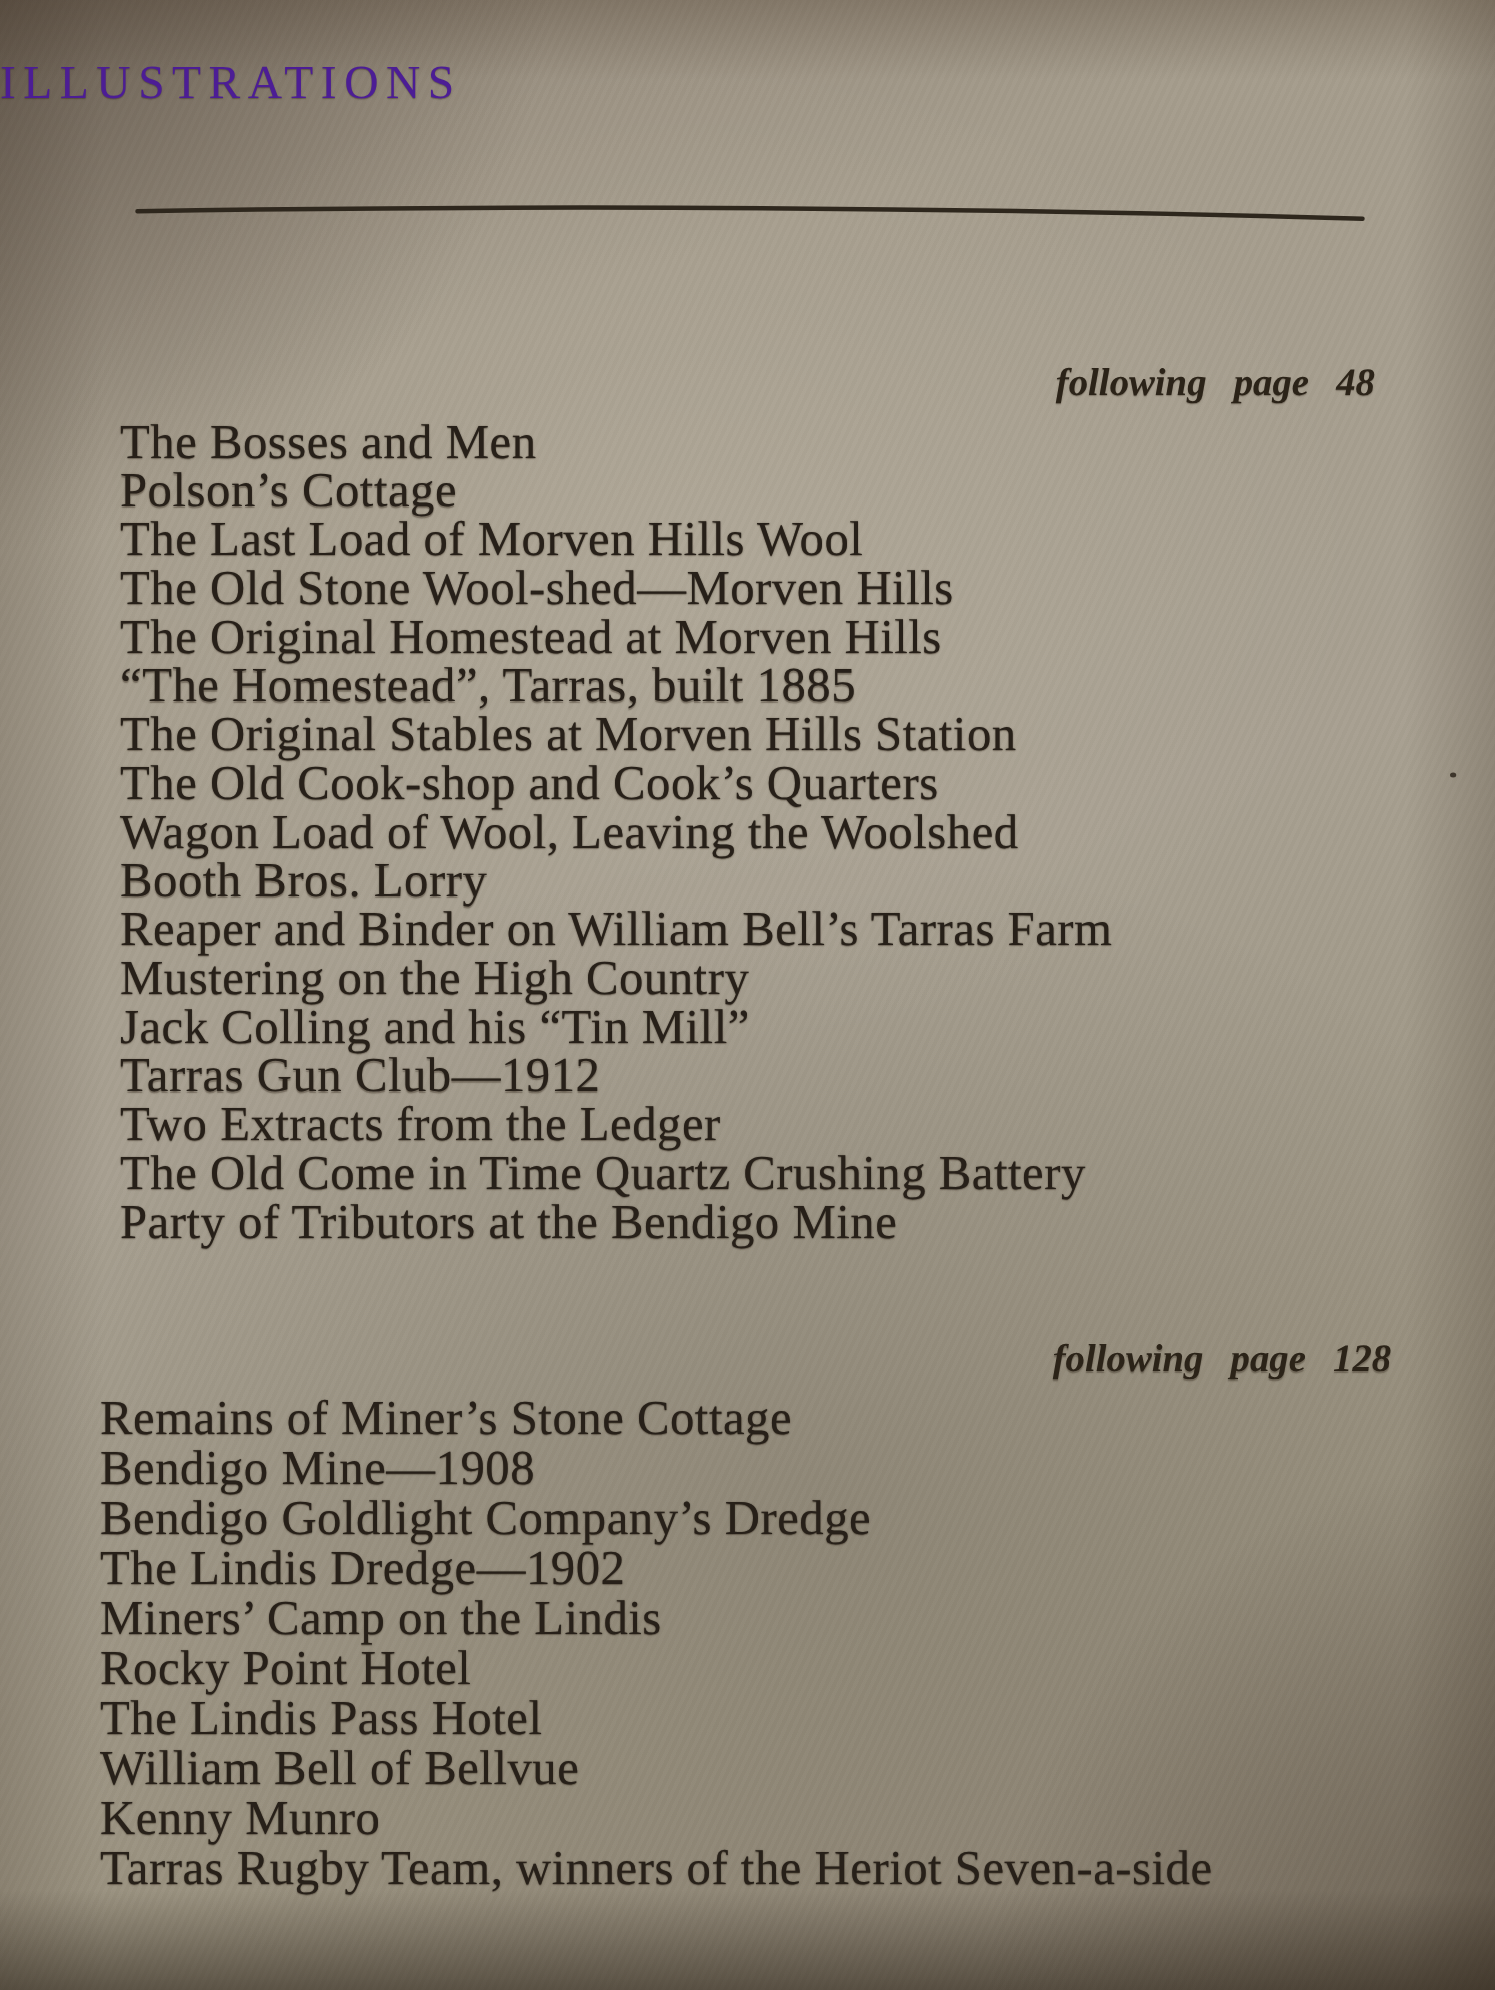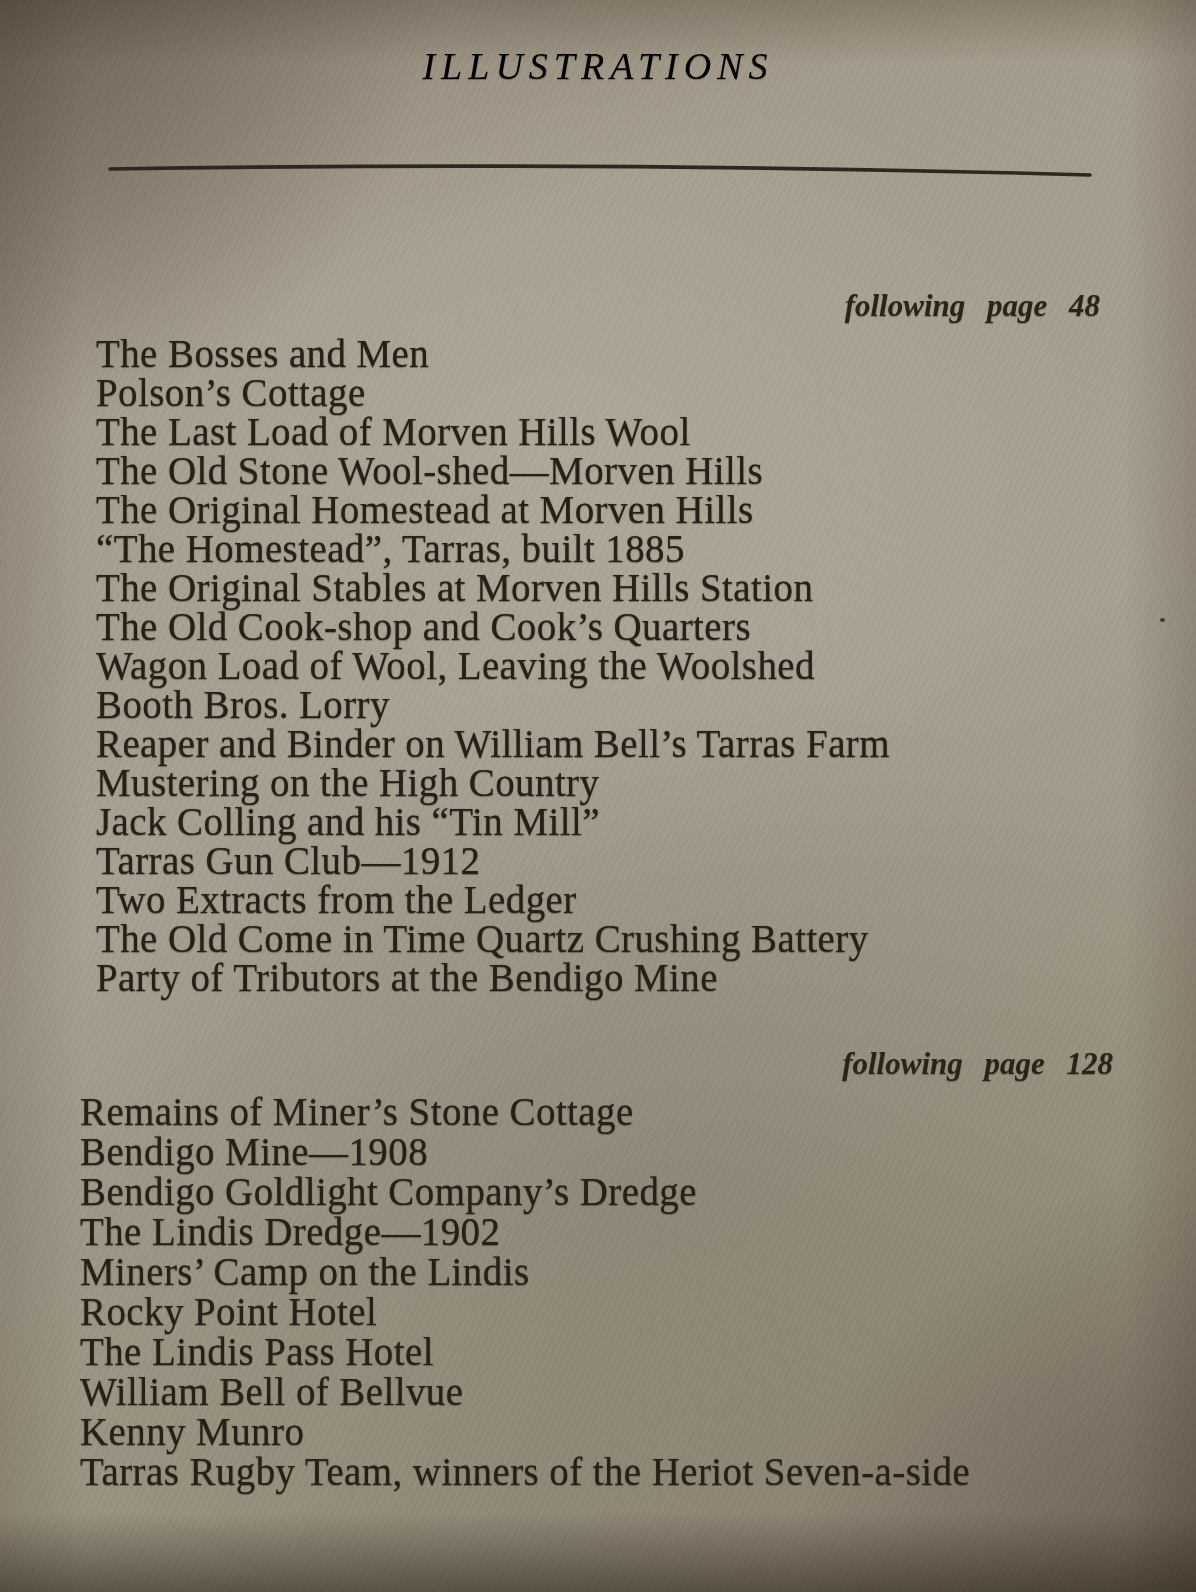--- a/index.html
+++ b/index.html
@@ -30,46 +30,45 @@
       repeating-linear-gradient(115deg, rgba(255,255,255,0.015) 0 3px, rgba(0,0,0,0.015) 3px 6px),
       linear-gradient(160deg, #8e8476 0%, #a59c8c 20%, #a8a091 48%, #99917f 78%, #8b8172 100%);
   }
   .content {
     position: absolute;
     inset: 0;
     color: #2a221a;
   }
   .title {
     margin-top: 44px;
-    text-align: center;
-    font-style: italic;
+    text-align: left;
     font-size: 38px;
     letter-spacing: 6px;
-    color: #000000;
+    color: #4c1d95;
     text-shadow: 0 1px 1px rgba(50,40,28,0.45);
   }
   .rule-svg {
     position: absolute;
     top: 152px;
     left: 104px;
     width: 992px;
     height: 32px;
   }
   .caption {
     text-align: right;
     font-style: italic;
     font-weight: bold;
     font-size: 31px;
     line-height: 40px;
     word-spacing: 14px;
     color: #2b2318;
     text-shadow: 0 1px 1px rgba(50,40,28,0.40);
   }
   .caption-1 { margin-top: 198px; padding-right: 96px; }
-  .caption-2 { margin-top: 47px;  padding-right: 83px; padding-left: 30px; }
+  .caption-2 { margin-top: 70px;  padding-right: 83px; padding-left: 30px; }
   .list {
     font-size: 39px;
     letter-spacing: 0.4px;
     color: #272019;
     text-shadow: 0 1px 1px rgba(55,44,32,0.42), 0 0 1px rgba(40,32,22,0.55);
   }
   .list-1 { margin: 8px 0 0 96px; }
   .list-1 .line { line-height: 39px; }
   .list-2 { margin: 8px 0 0 80px; }
   .list-2 .line { line-height: 40px; }

